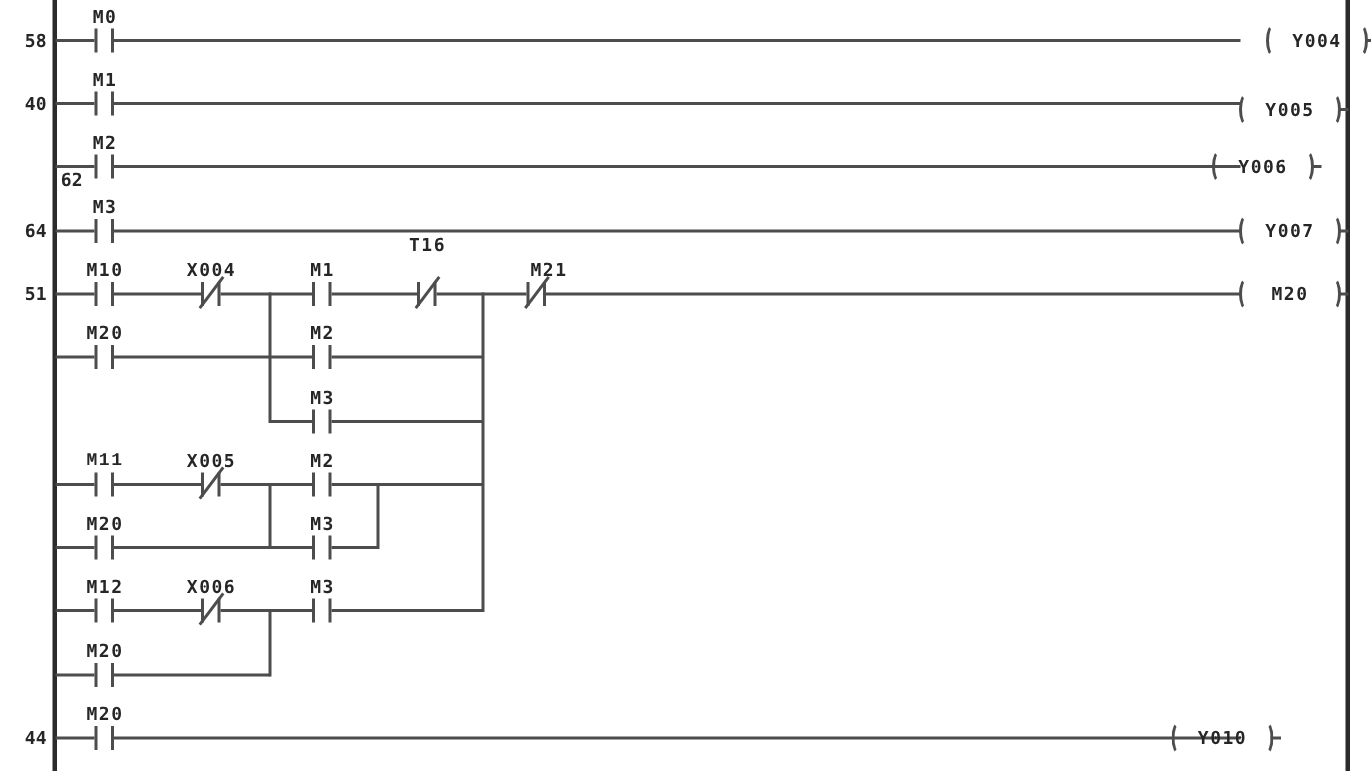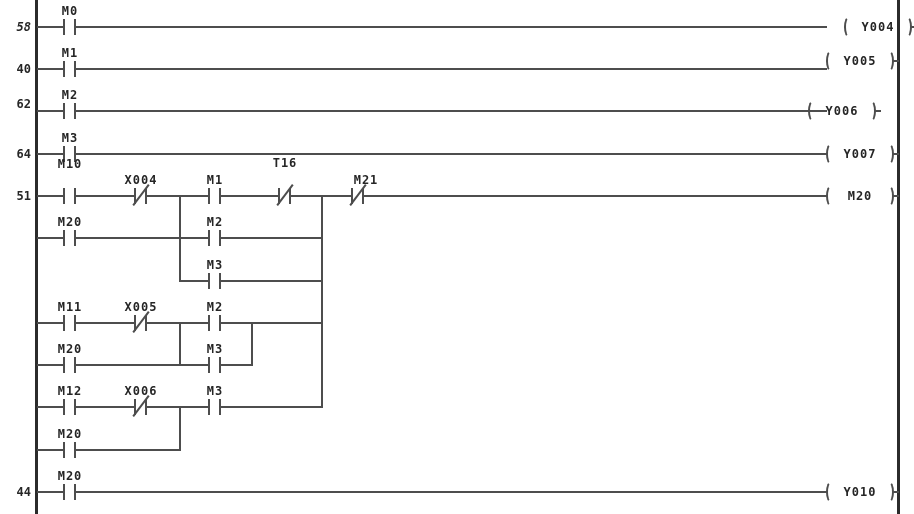--- a/index.html
+++ b/index.html
@@ -26,23 +26,23 @@
   .stub{position:absolute;left:66px;top:10px;width:7px;height:2px;background:#4d4d4d;}
 </style>
 </head>
 <body>
 
 <div id="ladder">
 
   <div class="rail" style="left:35px;"></div>
   <div class="rail" style="left:897px;"></div>
 
-  <div class="step" style="top:21px;font-style:italic;">58</div>
+  <div class="step" style="top:21px;">58</div>
   <div class="step" style="top:63px;">40</div>
-  <div class="step" style="top:98px;">62</div>
+  <div class="step" style="top:114px;padding-left:24px;">62</div>
   <div class="step" style="top:148px;">64</div>
   <div class="step" style="top:190px;">51</div>
   <div class="step" style="top:486px;">44</div>
 
   <div class="hw" style="left:37px;top:26px;width:790px;"></div>
   <div class="hw" style="left:37px;top:68px;width:790px;"></div>
   <div class="hw" style="left:37px;top:110px;width:790px;"></div>
   <div class="hw" style="left:37px;top:153px;width:790px;"></div>
   <div class="hw" style="left:37px;top:195px;width:790px;"></div>
   <div class="hw" style="left:37px;top:237px;width:285px;"></div>
@@ -65,40 +65,40 @@
   <div class="ct" style="left:63px;top:61px;"></div>
   <div class="cl" style="left:38px;top:47px;">M1</div>
 
   <div class="ct" style="left:63px;top:103px;"></div>
   <div class="cl" style="left:38px;top:89px;">M2</div>
 
   <div class="ct" style="left:63px;top:146px;"></div>
   <div class="cl" style="left:38px;top:132px;">M3</div>
 
   <div class="ct" style="left:63px;top:188px;"></div>
-  <div class="cl" style="left:38px;top:158px;">M10</div>
+  <div class="cl" style="left:38px;top:174px;">M10</div>
   <div class="ct nc" style="left:134px;top:188px;"></div>
   <div class="cl" style="left:109px;top:174px;">X004</div>
   <div class="ct" style="left:208px;top:188px;"></div>
   <div class="cl" style="left:183px;top:174px;">M1</div>
   <div class="ct nc" style="left:278px;top:188px;"></div>
   <div class="cl" style="left:253px;top:157px;">T16</div>
   <div class="ct nc" style="left:351px;top:188px;"></div>
   <div class="cl" style="left:334px;top:174px;">M21</div>
 
   <div class="ct" style="left:63px;top:230px;"></div>
   <div class="cl" style="left:38px;top:216px;">M20</div>
   <div class="ct" style="left:208px;top:230px;"></div>
   <div class="cl" style="left:183px;top:216px;">M2</div>
 
   <div class="ct" style="left:208px;top:273px;"></div>
   <div class="cl" style="left:183px;top:259px;">M3</div>
 
   <div class="ct" style="left:63px;top:315px;"></div>
-  <div class="cl" style="left:38px;top:301px;">M11</div>
+  <div class="cl" style="left:38px;top:301px;font-family:Liberation Mono, monospace;">M11</div>
   <div class="ct nc" style="left:134px;top:315px;"></div>
   <div class="cl" style="left:109px;top:301px;">X005</div>
   <div class="ct" style="left:208px;top:315px;"></div>
   <div class="cl" style="left:183px;top:301px;">M2</div>
 
   <div class="ct" style="left:63px;top:357px;"></div>
   <div class="cl" style="left:38px;top:343px;">M20</div>
   <div class="ct" style="left:208px;top:357px;"></div>
   <div class="cl" style="left:183px;top:343px;">M3</div>
 
@@ -114,21 +114,21 @@
 
   <div class="ct" style="left:63px;top:484px;"></div>
   <div class="cl" style="left:38px;top:470px;">M20</div>
 
   <div class="coil" style="left:826px;top:16px;margin-left:18px;">
     <div class="arcL"></div>
     <div class="cltxt">Y004</div>
     <div class="arcR"></div>
     <div class="stub"></div>
   </div>
-  <div class="coil" style="left:826px;top:50px;">
+  <div class="coil" style="left:826px;top:62px;">
     <div class="arcL"></div>
     <div class="cltxt">Y005</div>
     <div class="arcR"></div>
     <div class="stub"></div>
   </div>
   <div class="coil" style="left:808px;top:100px;">
     <div class="arcL"></div>
     <div class="cltxt">Y006</div>
     <div class="arcR"></div>
     <div class="stub"></div>
@@ -138,20 +138,20 @@
     <div class="cltxt">Y007</div>
     <div class="arcR"></div>
     <div class="stub"></div>
   </div>
   <div class="coil" style="left:826px;top:185px;">
     <div class="arcL"></div>
     <div class="cltxt">M20</div>
     <div class="arcR"></div>
     <div class="stub"></div>
   </div>
-  <div class="coil" style="left:826px;top:481px;">
+  <div class="coil" style="left:781px;top:481px;">
     <div class="arcL"></div>
     <div class="cltxt">Y010</div>
     <div class="arcR"></div>
     <div class="stub"></div>
   </div>
 
 </div>
 
 </body></html>

